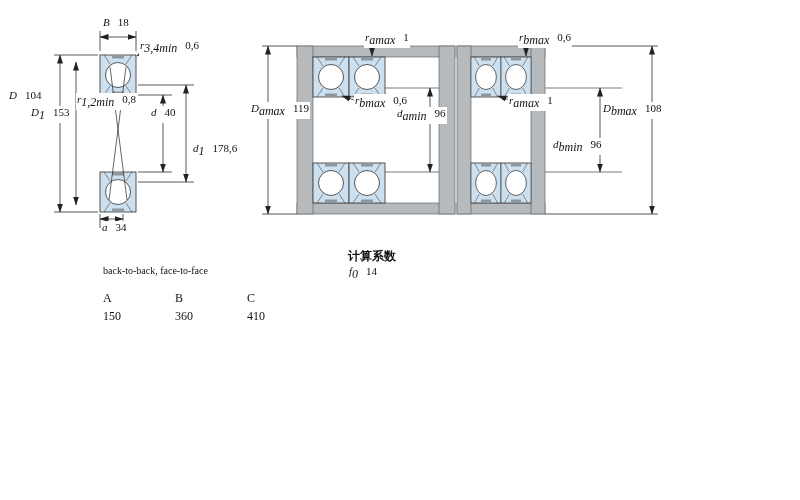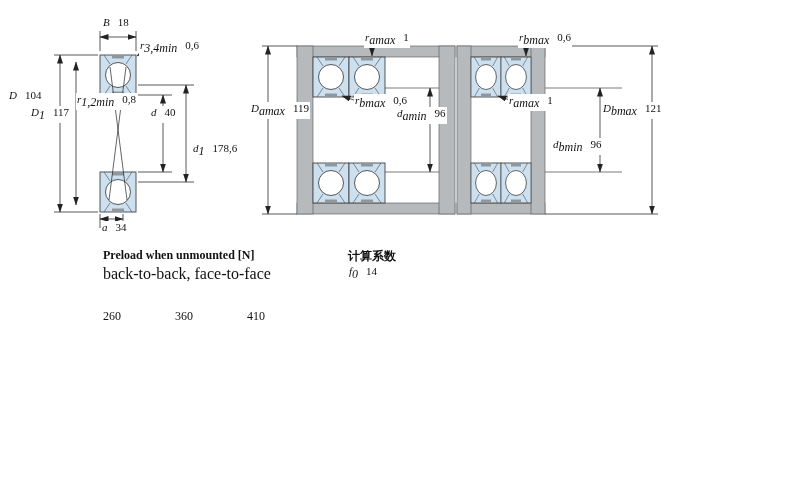--- a/index.html
+++ b/index.html
@@ -122,21 +122,21 @@
   <div class="dim-label" style="left:102px; top:16px">
     <span class="sym">B</span><sub></sub><span class="val">18</span>
   </div>
   <div class="dim-label" style="left:139px; top:39px">
     <span class="sym">r</span><sub>3,4min</sub><span class="val">0,6</span>
   </div>
   <div class="dim-label" style="left:8px; top:89px">
     <span class="sym">D</span><sub></sub><span class="val">104</span>
   </div>
   <div class="dim-label" style="left:30px; top:106px">
-    <span class="sym">D</span><sub>1</sub><span class="val">117</span>
+    <span class="sym">D</span><sub>1</sub><span class="val">153</span>
   </div>
   <div class="dim-label" style="left:76px; top:93px">
     <span class="sym">r</span><sub>1,2min</sub><span class="val">0,8</span>
   </div>
   <div class="dim-label" style="left:150px; top:106px">
     <span class="sym">d</span><sub></sub><span class="val">40</span>
   </div>
   <div class="dim-label" style="left:192px; top:142px">
     <span class="sym">d</span><sub>1</sub><span class="val">178,6</span>
   </div>
@@ -157,31 +157,33 @@
     <span class="sym">d</span><sub>amin</sub><span class="val">96</span>
   </div>
 
   <div class="dim-label" style="left:518px; top:31px">
     <span class="sym">r</span><sub>bmax</sub><span class="val">0,6</span>
   </div>
   <div class="dim-label" style="left:508px; top:94px">
     <span class="sym">r</span><sub>amax</sub><span class="val">1</span>
   </div>
   <div class="dim-label" style="left:602px; top:102px">
-    <span class="sym">D</span><sub>bmax</sub><span class="val">121</span>
+    <span class="sym">D</span><sub>bmax</sub><span class="val">108</span>
   </div>
   <div class="dim-label" style="left:552px; top:138px">
     <span class="sym">d</span><sub>bmin</sub><span class="val">96</span>
   </div>
 
-  <div class="txt bold" style="left:103px; top:248px">Preload when unmounted [N]</div>
-  <div class="txt" style="left:103px; top:265px; font-size:16px">back-to-back, face-to-face</div>
+  <div class="txt" style="left:103px; top:265px; font-size:10px">back-to-back, face-to-face</div>
 
   <div class="txt bold" style="left:348px; top:248px">计算系数</div>
   <div class="dim-label" style="left:348px; top:265px; background:transparent">
     <span class="sym">f</span><sub>0</sub><span class="val">14</span>
   </div>
 
+  <div class="txt cols" style="left:103px; top:291px">
+    <span>A</span><span>B</span><span>C</span>
+  </div>
   <div class="txt cols" style="left:103px; top:309px">
-    <span>260</span><span>360</span><span>410</span>
+    <span>150</span><span>360</span><span>410</span>
   </div>
 
 </div>
 
 </body></html>

